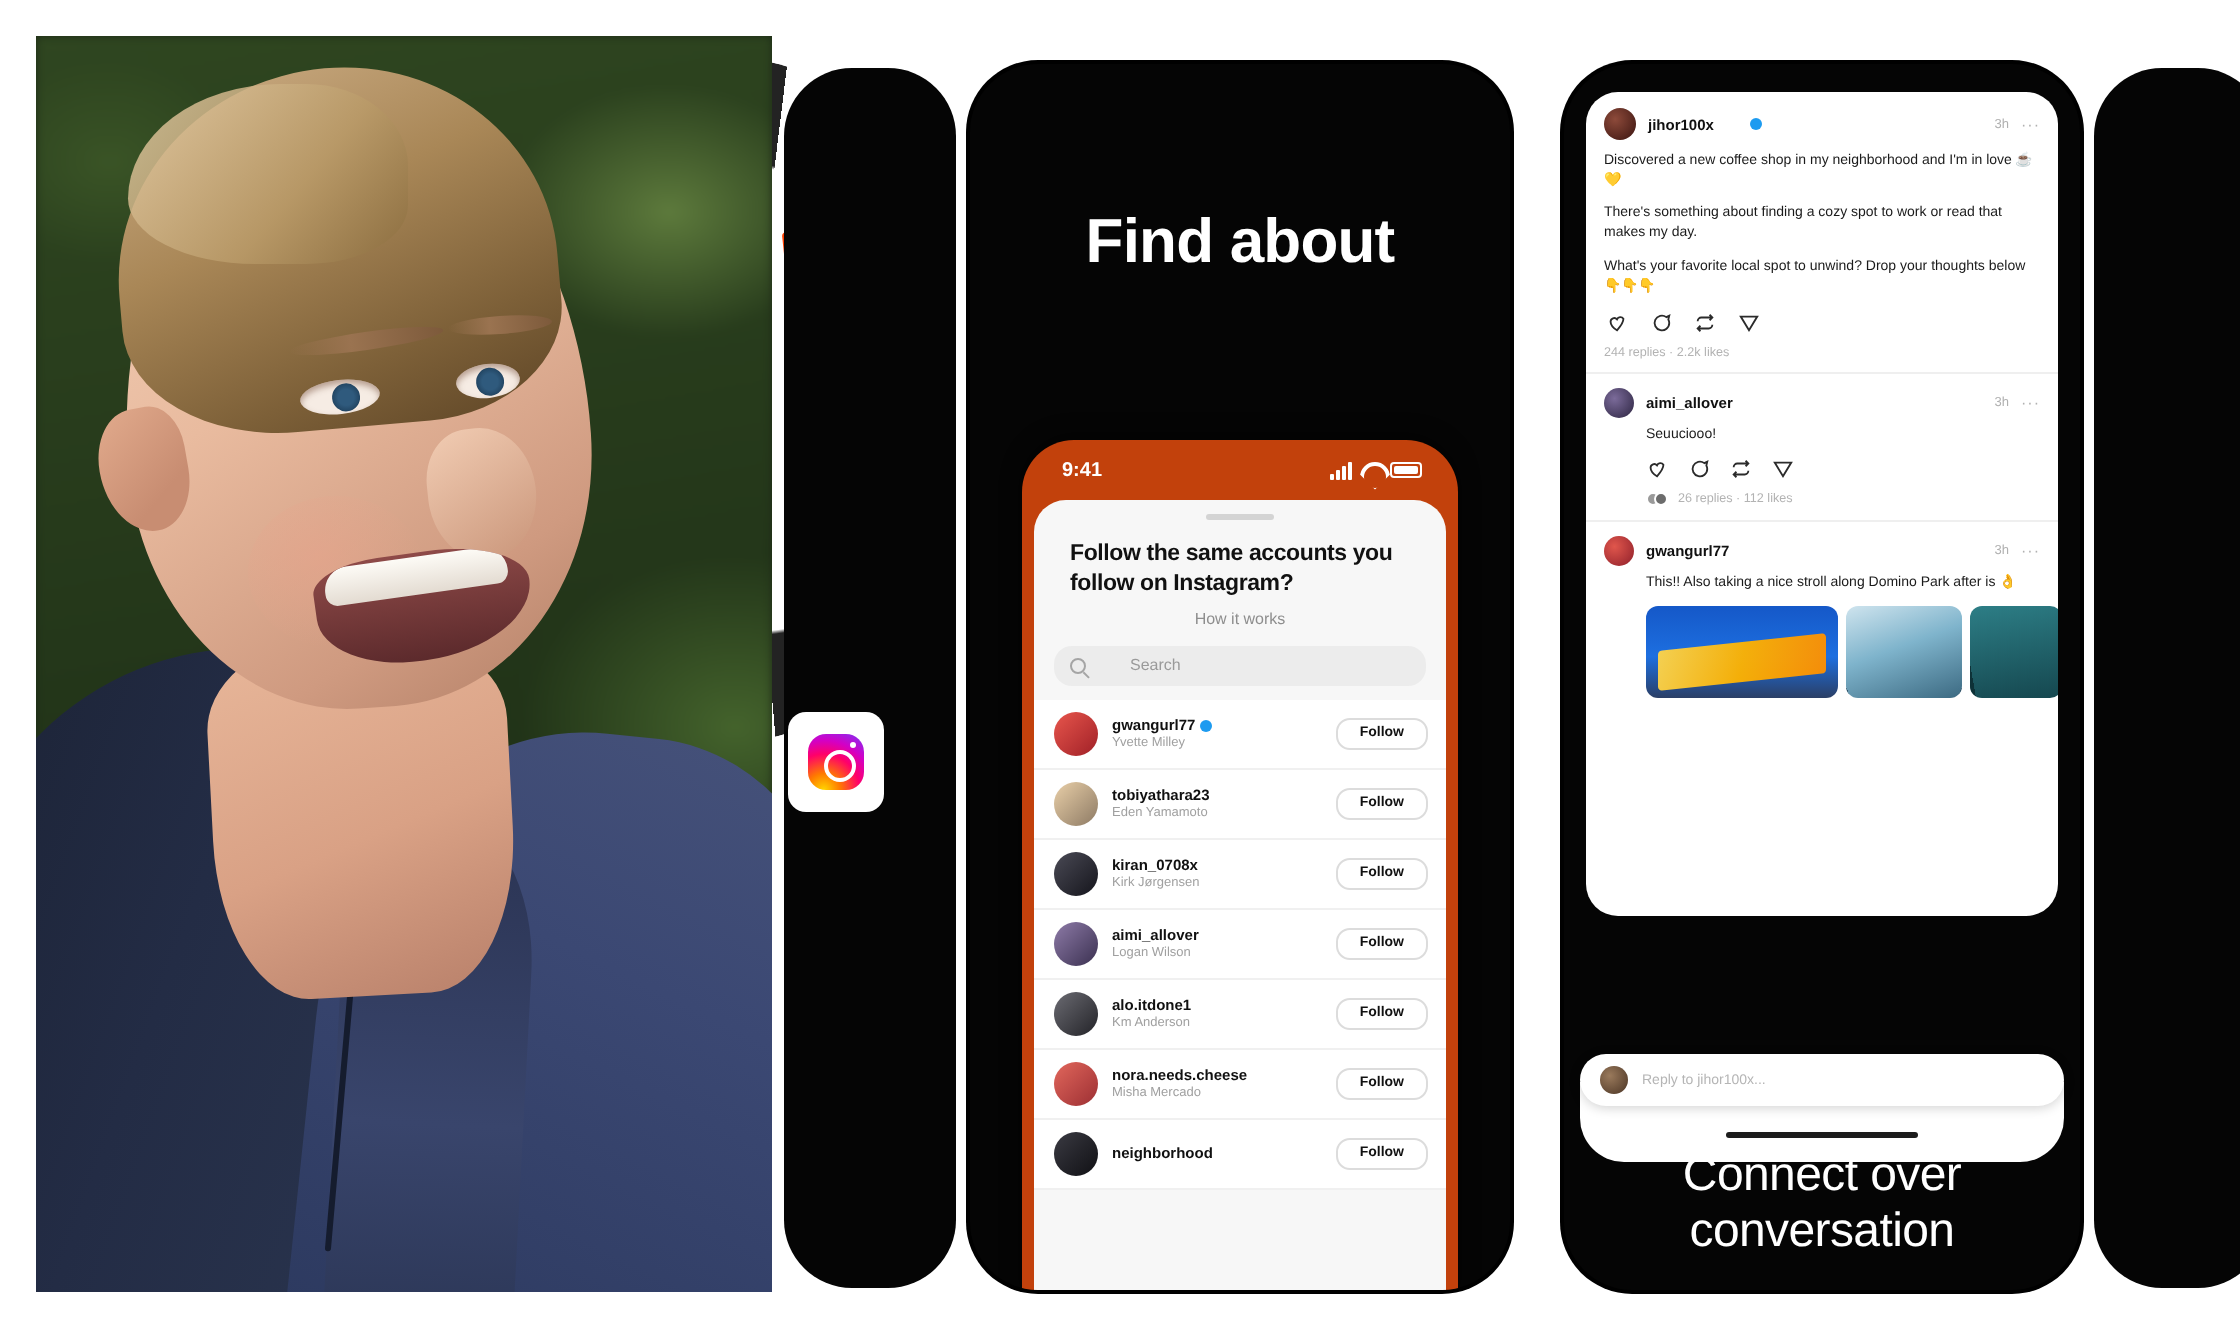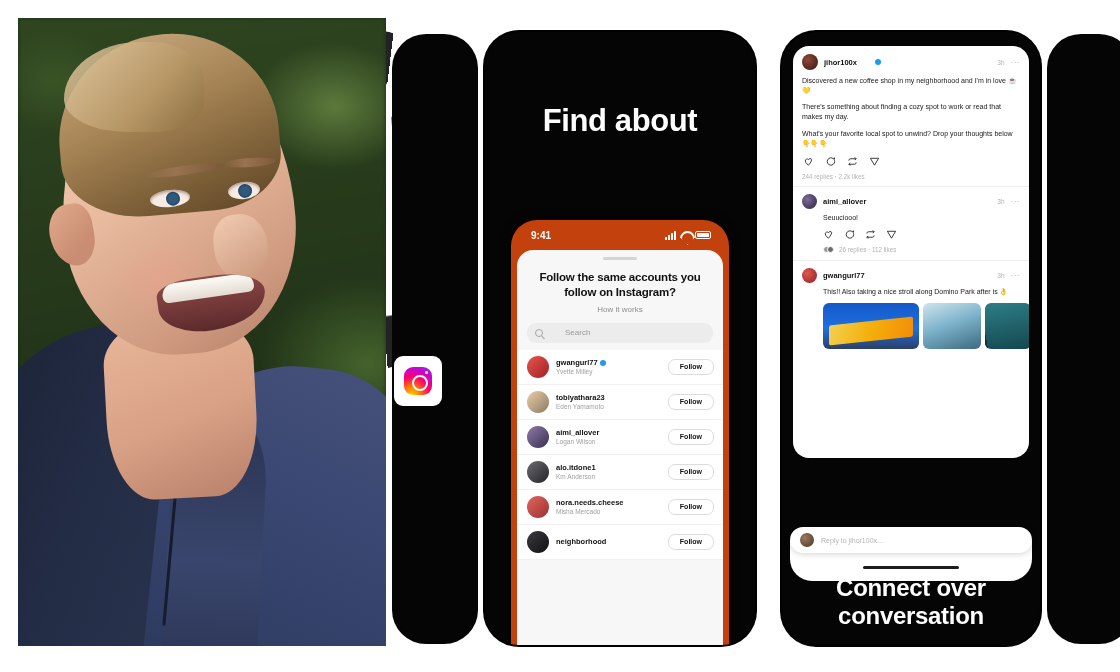--- a/index.html
+++ b/index.html
@@ -248,21 +248,21 @@
   .batt-icon::after{ content:""; position:absolute; inset:1px; background:#fff; border-radius:1px; }
 
   .sheet {
     position: absolute; left: 6px; right: 6px; top: 30px; bottom: 0;
     background: #f7f7f7;
     border-radius: 16px 16px 0 0;
     overflow: hidden;
   }
   .grabber { width: 34px; height: 3px; background: #d4d4d4; border-radius: 2px; margin: 7px auto 0; }
   .sheet-title {
-    text-align: center; font-size: 11.5px; font-weight: 700; color: #111;
+    text-align: left; font-size: 11.5px; font-weight: 700; color: #111;
     line-height: 1.3; padding: 10px 18px 0; letter-spacing: -.2px;
   }
   .sheet-sub { text-align: center; font-size: 8px; color: #8e8e8e; padding: 5px 0 9px; }
   .search-box {
     margin: 0 10px 7px; height: 20px; background: #ececec; border-radius: 9px;
     display: flex; align-items: center; gap: 22px; padding: 0 8px;
     font-size: 8px; color: #9a9a9a;
   }
   .mag { width: 8px; height: 8px; border: 1.3px solid #a5a5a5; border-radius: 50%; position: relative; flex: none; }
   .mag::after { content:""; position:absolute; right:-3px; bottom:-2px; width:4px; height:1.3px;
@@ -352,21 +352,21 @@
   .composer .c-ph { font-size: 7px; color: #b5b5b5; }
   .home-ind { position: absolute; left: 50%; bottom: 76px; transform: translateX(-50%);
               width: 96px; height: 3px; background: #1c1c1c; border-radius: 2px; }
   .bottom-sheet-white {
     position: absolute; left: 8px; right: 8px; bottom: 64px; height: 40px;
     background: #fff; border-radius: 0 0 22px 22px;
   }
   .headline3 {
     position: absolute; left: 0; right: 0; bottom: 16px;
     text-align: center; color: #fff;
-    font-size: 24px; font-weight: 700; line-height: 1.14; letter-spacing: -.3px;
+    font-size: 24px; font-weight: 400; line-height: 1.14; letter-spacing: -.3px;
   }
 </style>
 </head>
 <body>
 
 <div id="stage">
 
   <div class="photo-panel">
     <div class="bg-foliage"></div>
     <div class="shoulder-left"></div>
@@ -458,20 +458,30 @@
               </div>
               <div class="follow-btn">Follow</div>
             </div>
             <div class="frow">
               <span class="avatar" style="background: linear-gradient(135deg, rgb(233, 207, 168), rgb(141, 122, 100));"></span>
               <div class="meta">
                 <div class="uname">
                   <span>tobiyathara23</span>
                 </div>
                 <div class="rname">Eden Yamamoto</div>
+              </div>
+              <div class="follow-btn">Follow</div>
+            </div>
+            <div class="frow">
+              <span class="avatar" style="background: linear-gradient(135deg, rgb(74, 74, 85), rgb(21, 21, 28));"></span>
+              <div class="meta">
+                <div class="uname">
+                  <span>kiran_0708x</span>
+                </div>
+                <div class="rname">Kirk Jørgensen</div>
               </div>
               <div class="follow-btn">Follow</div>
             </div>
             <div class="frow">
               <span class="avatar" style="background: linear-gradient(135deg, rgb(142, 123, 168), rgb(58, 48, 80));"></span>
               <div class="meta">
                 <div class="uname">
                   <span>aimi_allover</span>
                 </div>
                 <div class="rname">Logan Wilson</div>

